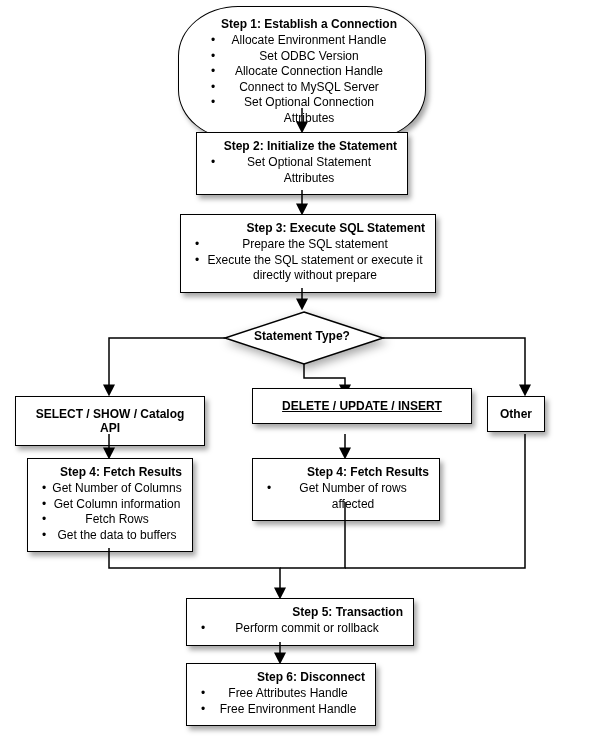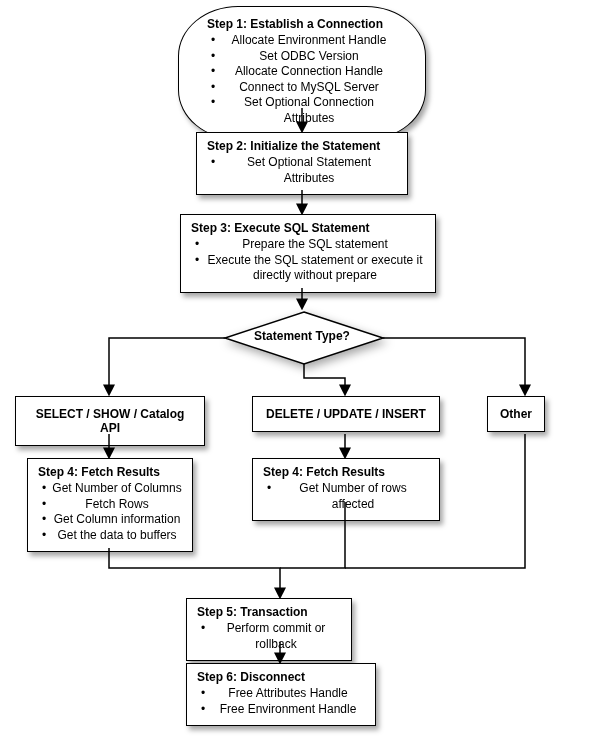--- a/index.html
+++ b/index.html
@@ -23,20 +23,21 @@
     padding: 6px 10px 8px 10px;
     box-sizing: border-box;
   }
   .box.rounded {
     border-radius: 60px / 50px;
     padding: 10px 28px 12px 28px;
   }
   .box .title {
     font-weight: bold;
     margin-bottom: 2px;
+    text-align: right;
   }
   .box ul {
     margin: 0;
     padding: 0 0 0 4px;
     list-style: none;
     text-align: center;
   }
   .box li {
     position: relative;
     padding-left: 10px;
@@ -149,42 +150,42 @@
     <polyline points="304,364 304,378 345,378 345,394" fill="none" stroke="#000" stroke-width="1.5" marker-end="url(#arrow)"></polyline>
   </svg>
   <svg class="connector" style="left:0;top:0;width:598px;height:737px;">
     <polyline points="383,338 525,338 525,394" fill="none" stroke="#000" stroke-width="1.5" marker-end="url(#arrow)"></polyline>
   </svg>
 
   
   <div class="box simple" style="left:15px; top:396px; width:190px;">
     <span>SELECT / SHOW / Catalog API</span>
   </div>
-  <div class="box simple" style="left:252px; top:396px; width:188px;">
+  <div class="box simple" style="left:252px; top:388px; width:220px;text-decoration:underline;">
     <span>DELETE / UPDATE / INSERT</span>
   </div>
   <div class="box simple" style="left:487px; top:396px; width:58px;">
     <span>Other</span>
   </div>
 
   
   <svg class="connector" style="left:0;top:0;width:598px;height:737px;">
     <line x1="109" y1="434" x2="109" y2="457" stroke="#000" stroke-width="1.5" marker-end="url(#arrow)"></line>
   </svg>
   <svg class="connector" style="left:0;top:0;width:598px;height:737px;">
     <line x1="345" y1="434" x2="345" y2="457" stroke="#000" stroke-width="1.5" marker-end="url(#arrow)"></line>
   </svg>
 
   
   <div class="box" style="left:27px; top:458px; width:166px;">
     <div class="title">Step 4: Fetch Results</div>
     <ul>
       <li>Get Number of Columns</li>
+      <li>Get Column information</li>
       <li>Fetch Rows</li>
-      <li>Get Column information</li>
       <li>Get the data to buffers</li>
     </ul>
   </div>
 
   
   <div class="box" style="left:252px; top:458px; width:188px;">
     <div class="title">Step 4: Fetch Results</div>
     <ul>
       <li>Get Number of rows affected</li>
     </ul>
@@ -195,21 +196,21 @@
     <polyline points="109,548 109,568 280,568 280,597" fill="none" stroke="#000" stroke-width="1.5" marker-end="url(#arrow)"></polyline>
   </svg>
   <svg class="connector" style="left:0;top:0;width:598px;height:737px;">
     <polyline points="345,502 345,568 280,568" fill="none" stroke="#000" stroke-width="1.5"></polyline>
   </svg>
   <svg class="connector" style="left:0;top:0;width:598px;height:737px;">
     <polyline points="525,434 525,568 345,568" fill="none" stroke="#000" stroke-width="1.5"></polyline>
   </svg>
 
   
-  <div class="box" style="left:186px; top:598px; width:166px;">
+  <div class="box" style="left:186px; top:598px; width:228px;">
     <div class="title">Step 5: Transaction</div>
     <ul>
       <li>Perform commit or rollback</li>
     </ul>
   </div>
 
   
   <svg class="connector" style="left:0;top:0;width:598px;height:737px;">
     <line x1="280" y1="642" x2="280" y2="662" stroke="#000" stroke-width="1.5" marker-end="url(#arrow)"></line>
   </svg>

